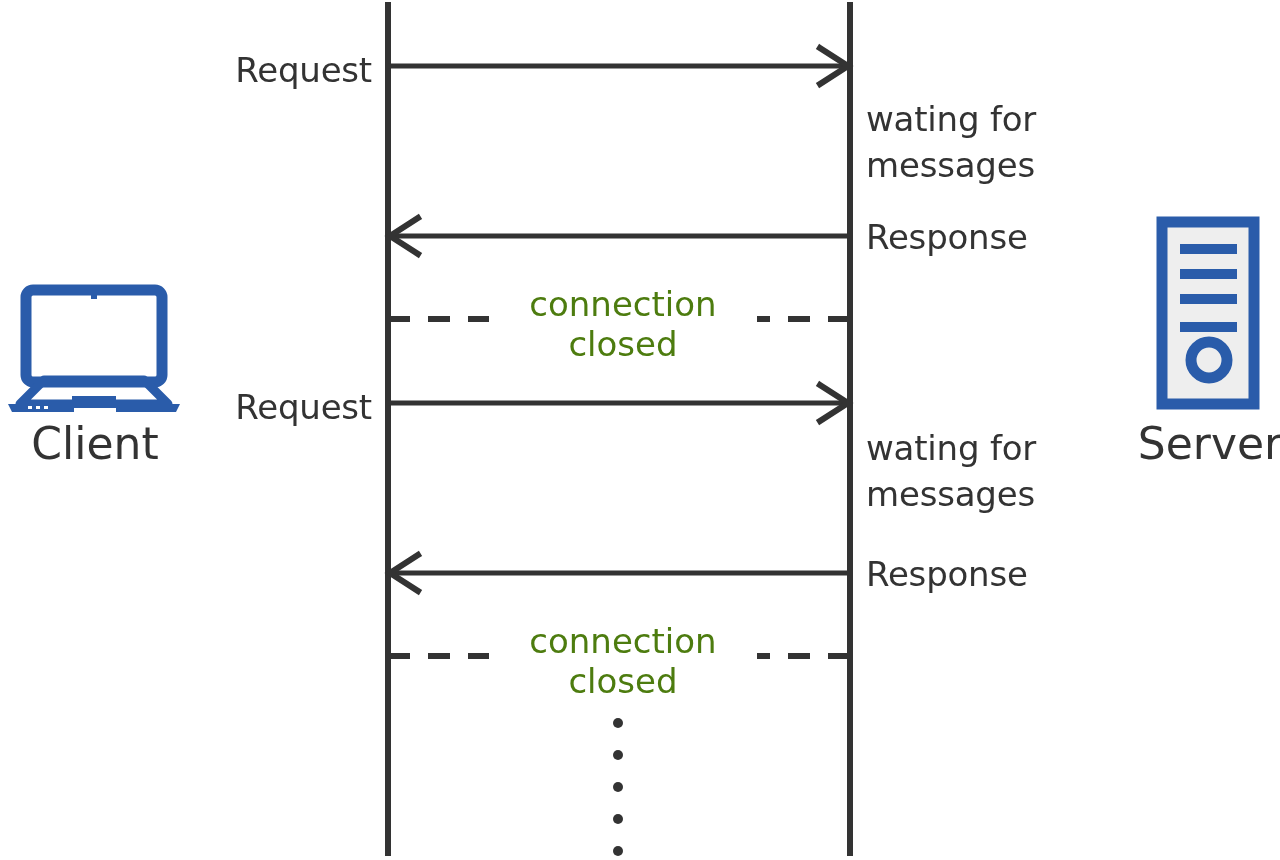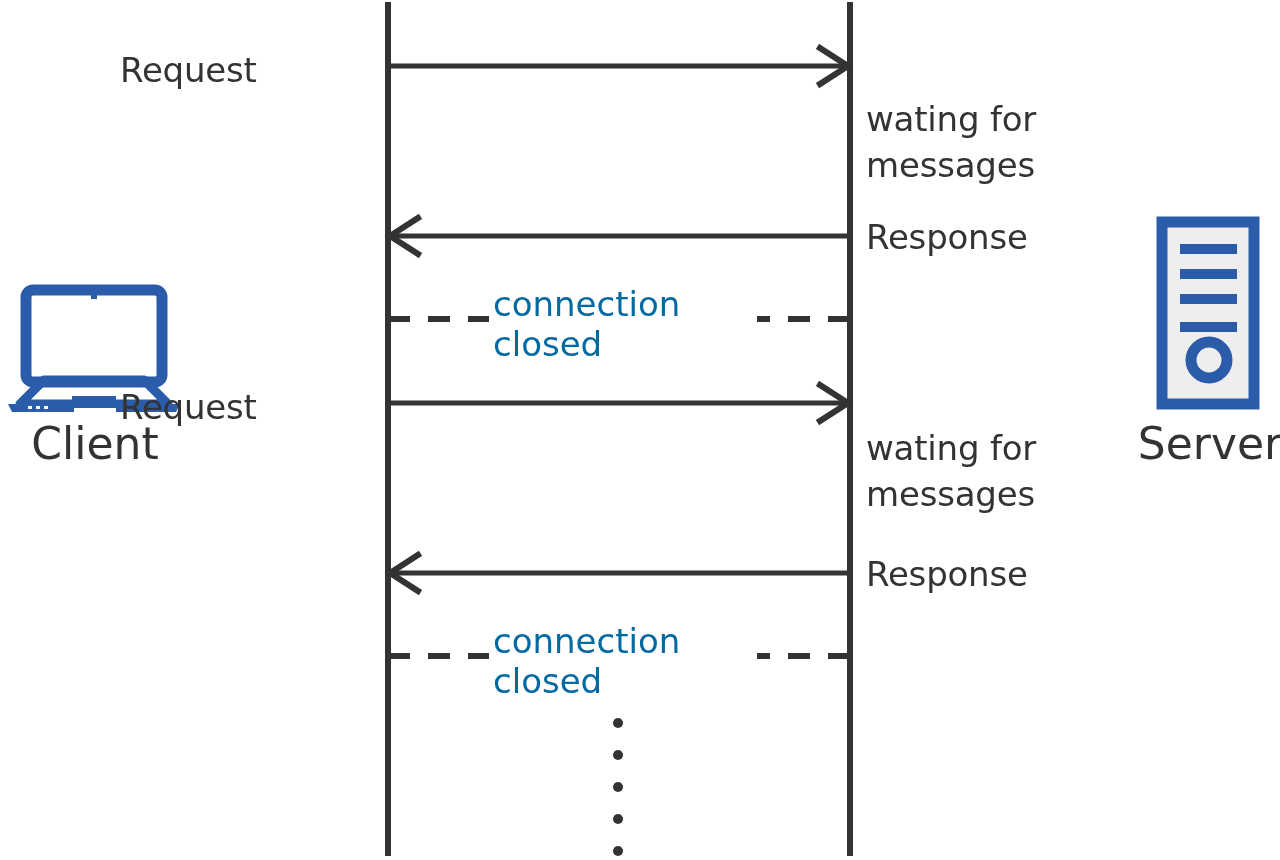--- a/index.html
+++ b/index.html
@@ -20,42 +20,43 @@
   .label {
     position: absolute;
     color: #333333;
     font-size: 34px;
     line-height: 1.36;
     white-space: pre;
     font-family: "DejaVu Sans", "Liberation Sans", sans-serif;
     letter-spacing: -0.2px;
   }
   .label.right {
+    text-align: right;
   }
   .actor-label {
     position: absolute;
     color: #333333;
     font-size: 44px;
     line-height: 1.2;
     text-align: center;
     white-space: pre;
   }
   svg.canvas {
     position: absolute;
     left: 0;
     top: 0;
     width: 1280px;
     height: 860px;
   }
   .closed-label {
     position: absolute;
-    color: #0369a1;
+    color: #4d7c0f;
     font-size: 34px;
     line-height: 1.17;
-    text-align: left;
+    text-align: center;
     background: #ffffff;
     white-space: pre;
     padding: 0 4px;
   }
 </style>
 </head>
 <body>
 
 <div id="diagram-root">
 

